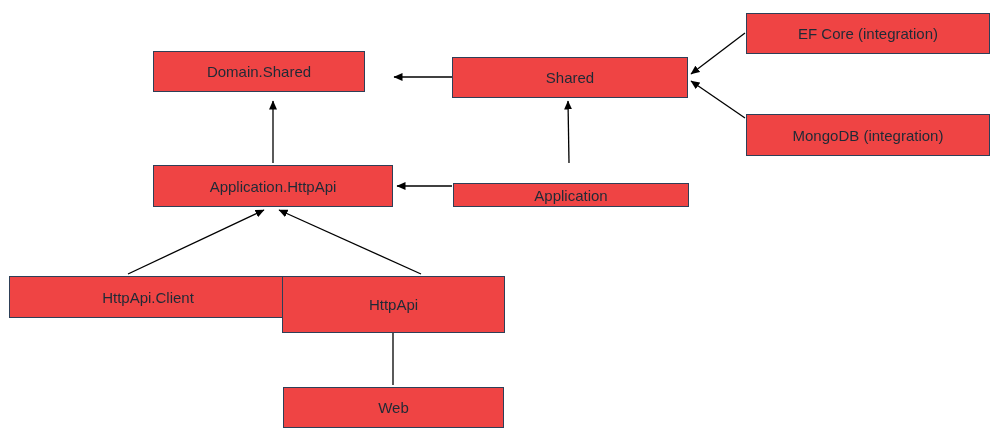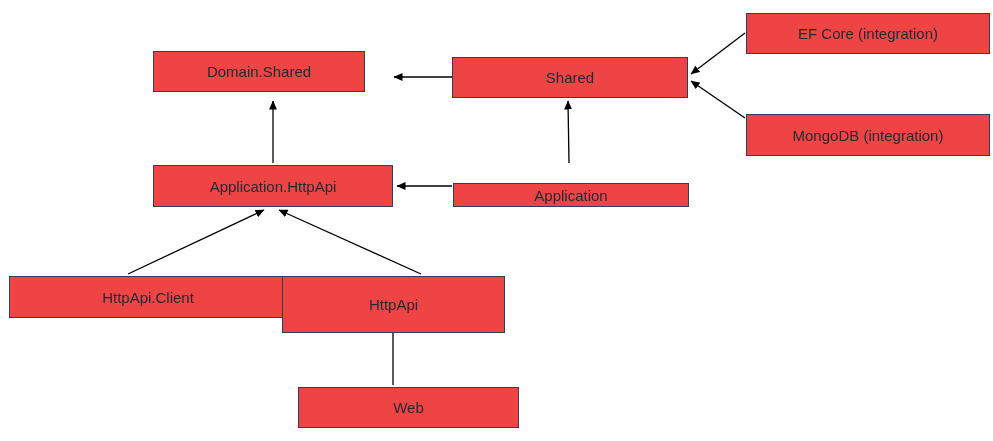--- a/index.html
+++ b/index.html
@@ -37,21 +37,21 @@
   .node span { pointer-events: none; }
 
   #node-domain-shared       { left: 153px; top: 51px;  width: 212px; height: 41px; }
   #node-domain              { left: 452px; top: 57px;  width: 236px; height: 41px; }
   #node-ef-core             { left: 746px; top: 13px;  width: 244px; height: 41px; }
   #node-mongodb             { left: 746px; top: 114px;  width: 244px; height: 42px; }
   #node-application-contract{ left: 153px; top: 165px; width: 240px; height: 42px; }
   #node-application         { left: 453px; top: 165px; width: 236px; height: 24px; margin-top: 18px; }
   #node-httpapi-client      { left: 9px;   top: 276px; width: 278px; height: 42px; }
   #node-httpapi             { left: 282px; top: 276px; width: 223px; height: 57px; }
-  #node-web                 { left: 298px; top: 387px; width: 221px; height: 41px; }
+  #node-web                 { left: 283px; top: 387px; width: 221px; height: 41px; }
 </style>
 </head>
 <body>
 
 <div class="canvas">
 
   <svg class="arrow-layer" viewBox="0 0 993 441" xmlns="http://www.w3.org/2000/svg">
     <defs>
       <marker id="arrowhead" markerUnits="userSpaceOnUse" markerWidth="10" markerHeight="8" refX="8.5" refY="4" orient="auto">
         <path d="M0,0 L9,4 L0,8 z" fill="#000000"></path>

